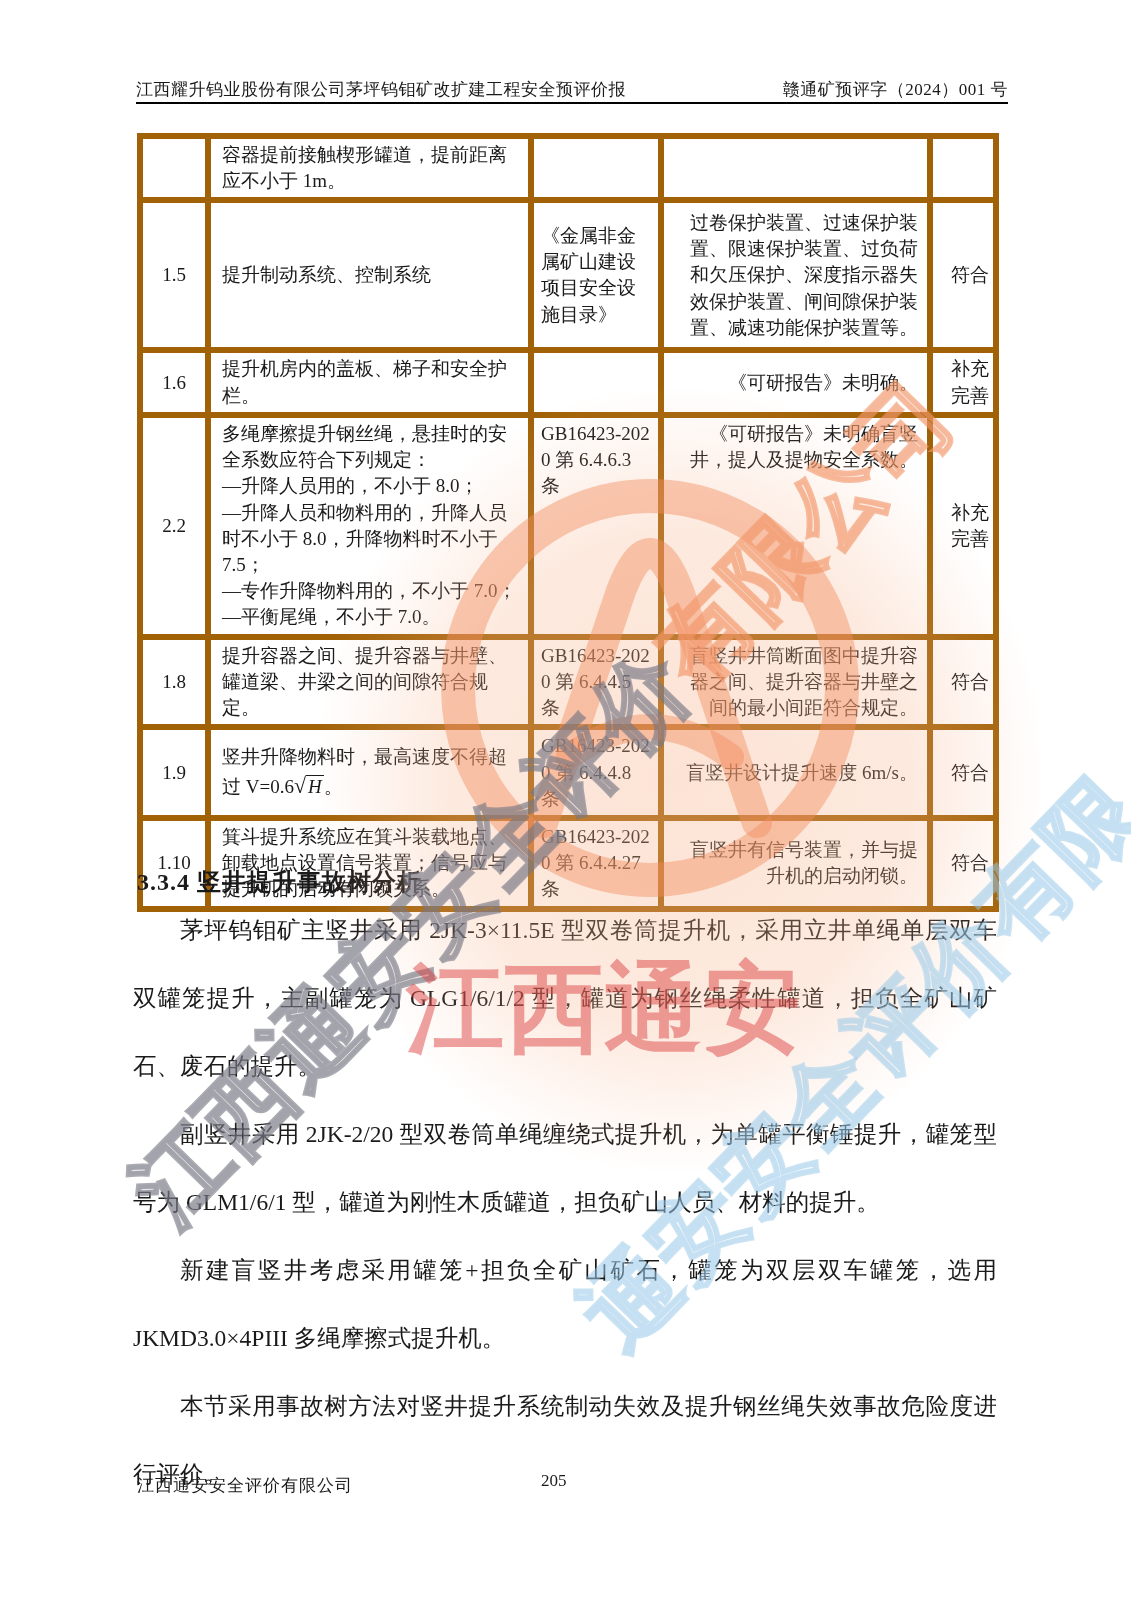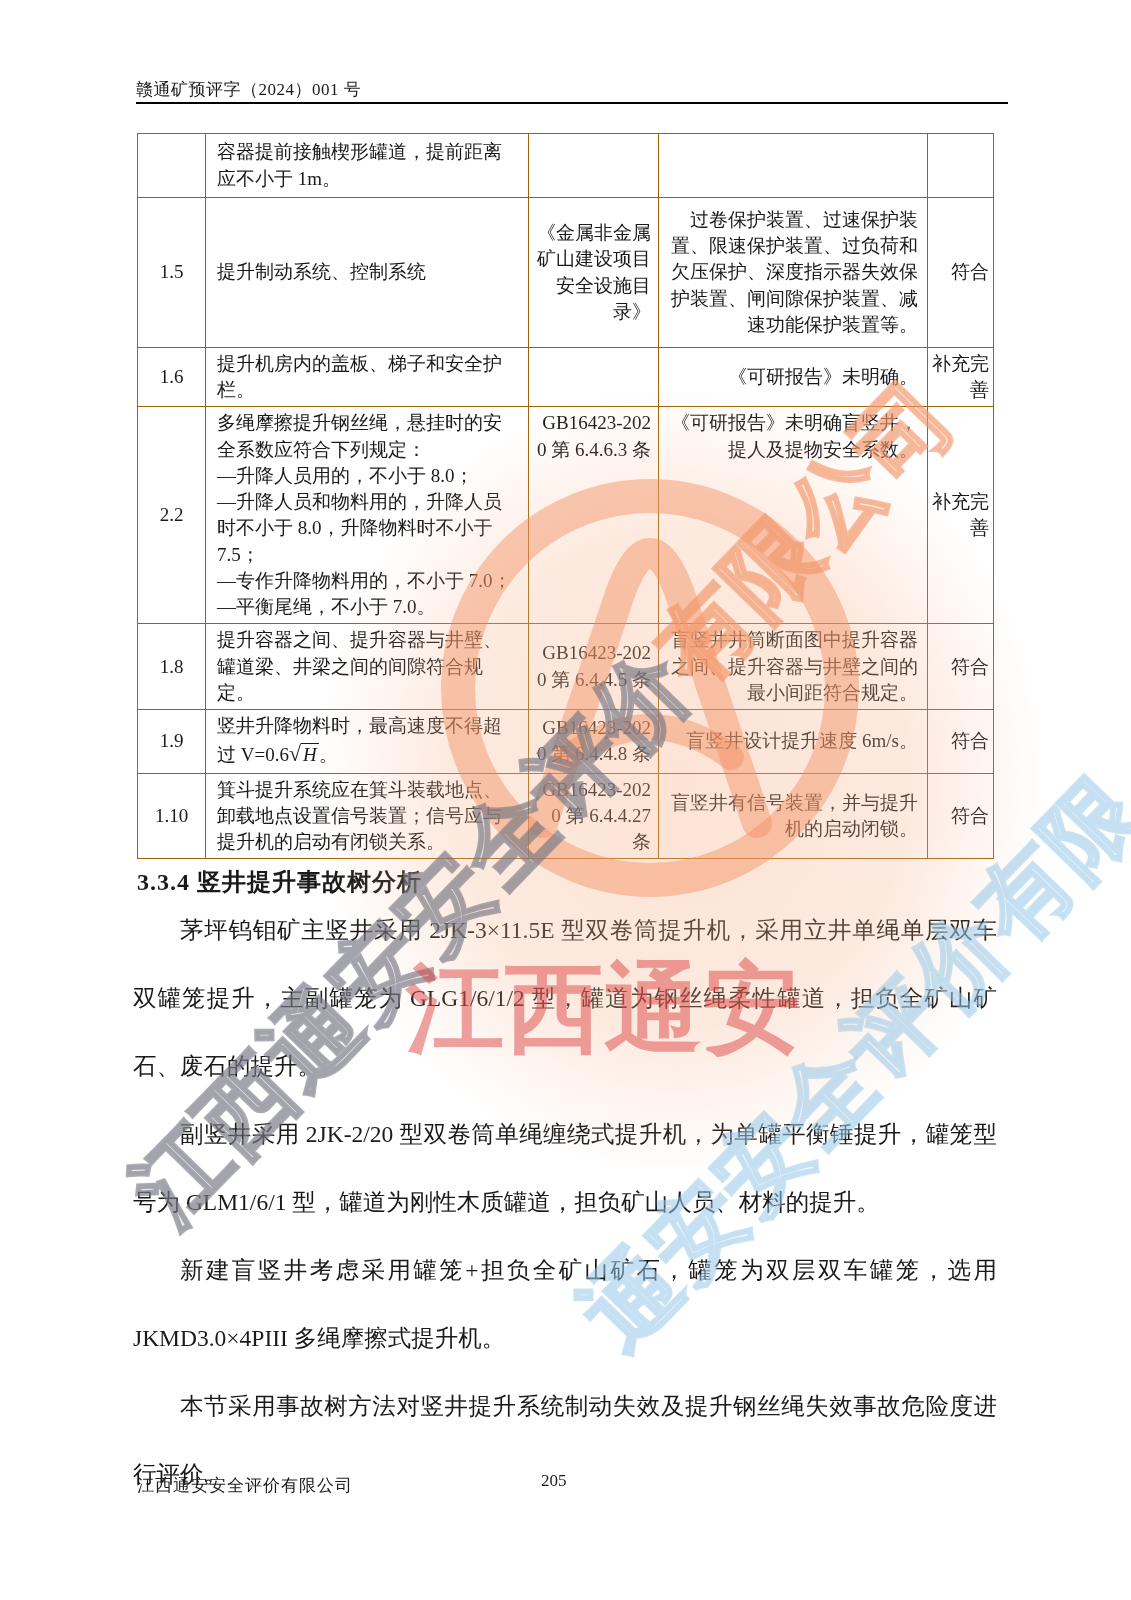--- a/index.html
+++ b/index.html
@@ -17,25 +17,25 @@
   .header-rule{
     position:absolute;top:102px;left:136px;width:872px;height:2px;background:#000;
   }
   
   table.review{
     position:absolute;top:133px;left:137px;width:856px;
     border-collapse:collapse;table-layout:fixed;
     font-size:19px;line-height:1.38;
   }
   table.review td{
-    border:1px solid #a16207;vertical-align:middle;padding:3px 8px;
+    border:6px solid #a16207;vertical-align:middle;padding:3px 8px;
   }
   .c-no{text-align:center;padding:3px 2px !important;}
   .c-item{text-align:left;white-space:pre-line;padding:3px 11px !important;}
-  .c-std{text-align:right;word-break:break-all;padding:3px 7px !important;}
+  .c-std{text-align:left;word-break:break-all;padding:3px 7px !important;}
   .c-find{text-align:right;padding:3px 9px !important;}
   .c-res{text-align:right;word-break:break-all;padding:3px 4px !important;}
   .radical{font-size:22px;}
   .radicand{border-top:1.5px solid #1a1a1a;font-style:italic;padding:0 2px;}
   
   .section-heading{
     position:absolute;top:866px;left:137px;
     font-size:24px;font-weight:bold;letter-spacing:1px;
     font-family:"Liberation Serif","DejaVu Serif",serif;
   }
@@ -75,20 +75,21 @@
   .wm-red{
     position:absolute;left:406px;top:960px;
     font-size:98px;font-weight:bold;letter-spacing:1px;line-height:1;
     color:rgba(221,70,70,0.5);
   }
 </style>
 </head>
 <body>
 
 <div class="doc-header">
+  <span>江西耀升钨业股份有限公司茅坪钨钼矿改扩建工程安全预评价报</span>
   <span>赣通矿预评字（2024）001 号</span>
 </div>
 <div class="header-rule"></div>
 
 <table class="review">
   <colgroup>
     <col style="width:68px">
       <col style="width:323px">
       <col style="width:130px">
       <col style="width:269px">

